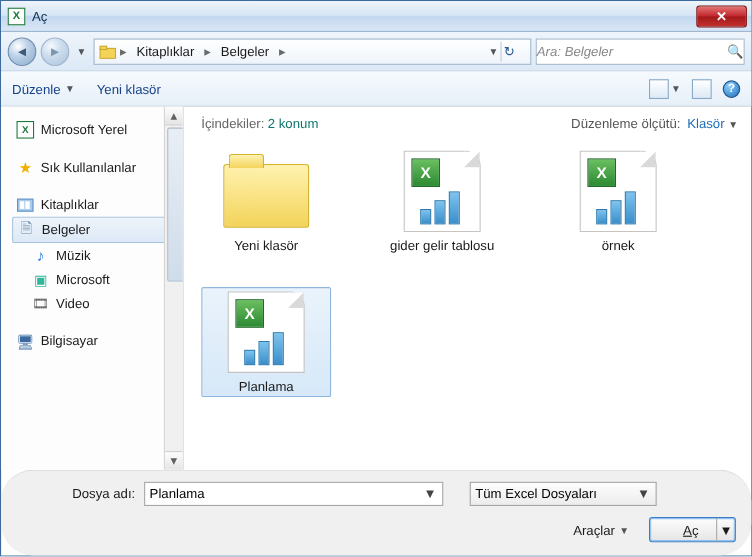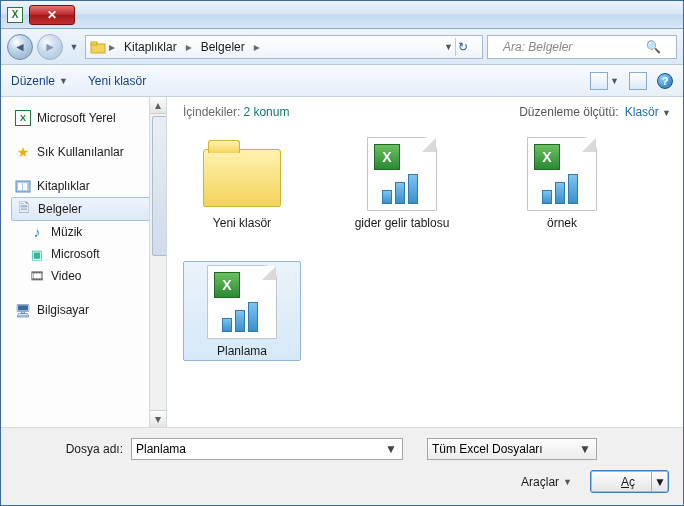--- a/index.html
+++ b/index.html
@@ -15,21 +15,21 @@
 
 .navbar { height: 36px; background: linear-gradient(#eef4fb,#dce9f6); display:flex; align-items:center; padding:0 6px; gap:4px; border-bottom:1px solid #b9c9db; }
 .navbtn { width:26px; height:26px; border-radius:50%; background: radial-gradient(circle at 35% 30%, #fff, #bcd2e8 40%, #8aa9c9); border:1px solid #6f8cac; display:flex; align-items:center; justify-content:center; color:#3c5c7e; font-size:14px;}
 .navbtn.fwd { opacity:.6; }
 .nav-drop { width:14px; display:flex; align-items:center; justify-content:center; color:#3c5c7e; }
 .breadcrumb { flex:1; height:24px; background: linear-gradient(#fff,#eef4fb); border:1px solid #a6b9ce; display:flex; align-items:center; padding:0 4px; gap:0; }
 .bc-item { padding:0 6px; height:100%; display:flex; align-items:center; color:#1a1a1a; }
 .bc-sep { color:#6a6a6a; width:12px; display:flex;align-items:center;justify-content:center; }
 .bc-end { margin-left:auto; display:flex; align-items:center; gap:2px; padding-right:2px;}
 .bc-end .refresh { width:18px; color:#2b5a8a; }
-.searchbox { width:190px; height:24px; border:1px solid #a6b9ce; background:#fff; display:flex; align-items:center; padding:0 15px; color:#888; font-style:italic; }
+.searchbox { width:190px; height:24px; border:1px solid #a6b9ce; background:#fff; display:flex; align-items:center; padding:0 0; color:#888; font-style:italic; }
 .searchbox .mag { margin-left:auto; color:#3a6aa0; font-style:normal;}
 
 
 .toolbar { height: 32px; background: linear-gradient(#f6fafe,#e6eff8); border-bottom:1px solid #c3d1e0; display:flex; align-items:center; padding:0 10px; gap:20px; }
 .tool-item { color:#15428b; display:flex; align-items:center; gap:4px; }
 .tool-right { margin-left:auto; display:flex; align-items:center; gap:10px;}
 .tool-right .view { display:flex; align-items:center; gap:2px; color:#15428b;}
 .tool-right .icon-sq { width:18px; height:18px; border:1px solid #8aa9c9; background:linear-gradient(#fff,#dce9f6); }
 .help-icon { width:16px; height:16px; border-radius:50%; background:radial-gradient(circle at 35% 30%, #8fd0ff, #1e6db5); color:#fff; display:flex;align-items:center;justify-content:center; font-weight:bold; font-size:11px; border:1px solid #15528e;}
 
@@ -74,21 +74,21 @@
 .folder-shape { width:78px; height:58px; background:linear-gradient(#fff2b0,#f3d35a); border:1px solid #d6b32e; border-radius:3px 3px 2px 2px; position:relative; margin-top:8px;}
 .folder-shape::before{content:""; position:absolute; top:-10px; left:4px; width:30px; height:12px; background:linear-gradient(#fff2b0,#f3d35a); border:1px solid #d6b32e; border-bottom:none; border-radius:3px 3px 0 0;}
 .xls-shape { width:70px; height:74px; background:#fff; border:1px solid #c4c4c4; border-top-right-radius:14px; position:relative;}
 .xls-shape::after{content:""; position:absolute; top:0; right:0; width:14px; height:14px; background:linear-gradient(135deg,#fff 48%,#d9d9d9 52%);}
 .xls-badge{position:absolute; top:6px; left:6px; width:26px; height:26px; background:linear-gradient(#6bbf5f,#2b8a33); border:1px solid #1f6a26; color:#fff; font-weight:bold; display:flex;align-items:center;justify-content:center; font-size:14px;}
 .xls-bars{position:absolute; bottom:6px; left:14px; display:flex; gap:3px; align-items:flex-end;}
 .xls-bars span{width:10px; background:linear-gradient(#7ec3ef,#3a8fca); border:1px solid #2e79b0;}
 .file-label { color:#1a1a1a; text-align:center;}
 
 
-.bottom { padding:10px 14px 12px 14px; display:flex; flex-direction:column; gap:10px; background:#f0f0f0; border-top:1px solid #dbdbdb;}
+.bottom { padding:10px 14px 12px 14px; display:flex; flex-direction:column; gap:10px; background:#f0f0f0; border-top:1px solid #dbdbdb;border-radius:29px;}
 .row1 { display:flex; align-items:center; gap:8px;}
 .row1 .lbl{ width:108px; text-align:right; color:#1a1a1a;}
 .combo { height:22px; border:1px solid #a6a6a6; background:#fff; display:flex; align-items:center; padding:0 4px;}
 .combo.filename{ flex:1; max-width:272px;}
 .combo .val { flex:1; }
 .combo .dd { width:14px; text-align:center; color:#444;}
 .combo.filter{ width:170px; background:linear-gradient(#fdfdfd,#ececec);}
 .row2 { display:flex; align-items:center; justify-content:flex-end; gap:10px;}
 .row2 .tools{ color:#1a1a1a; display:flex; align-items:center; gap:4px; margin-right:8px;}
 .btn { height:23px; border:1px solid #8a8a8a; background:linear-gradient(#fdfdfd,#e5e5e5); border-radius:3px; padding:0 14px; display:flex; align-items:center; justify-content:center; color:#1a1a1a; min-width:70px;}
@@ -100,20 +100,21 @@
 svg { display:block; }
 .chev { font-size:9px; color:#555;}
 </style>
 </head>
 <body>
 
 <div class="window">
 
   <div class="titlebar">
     <div class="app-icon">X</div>
+    <div class="title">Aç</div>
     <div class="close-btn">
       <span>✕</span>
     </div>
   </div>
 
   <div class="navbar">
     <div class="navbtn">
       <span>◄</span>
     </div>
     <div class="navbtn fwd">

